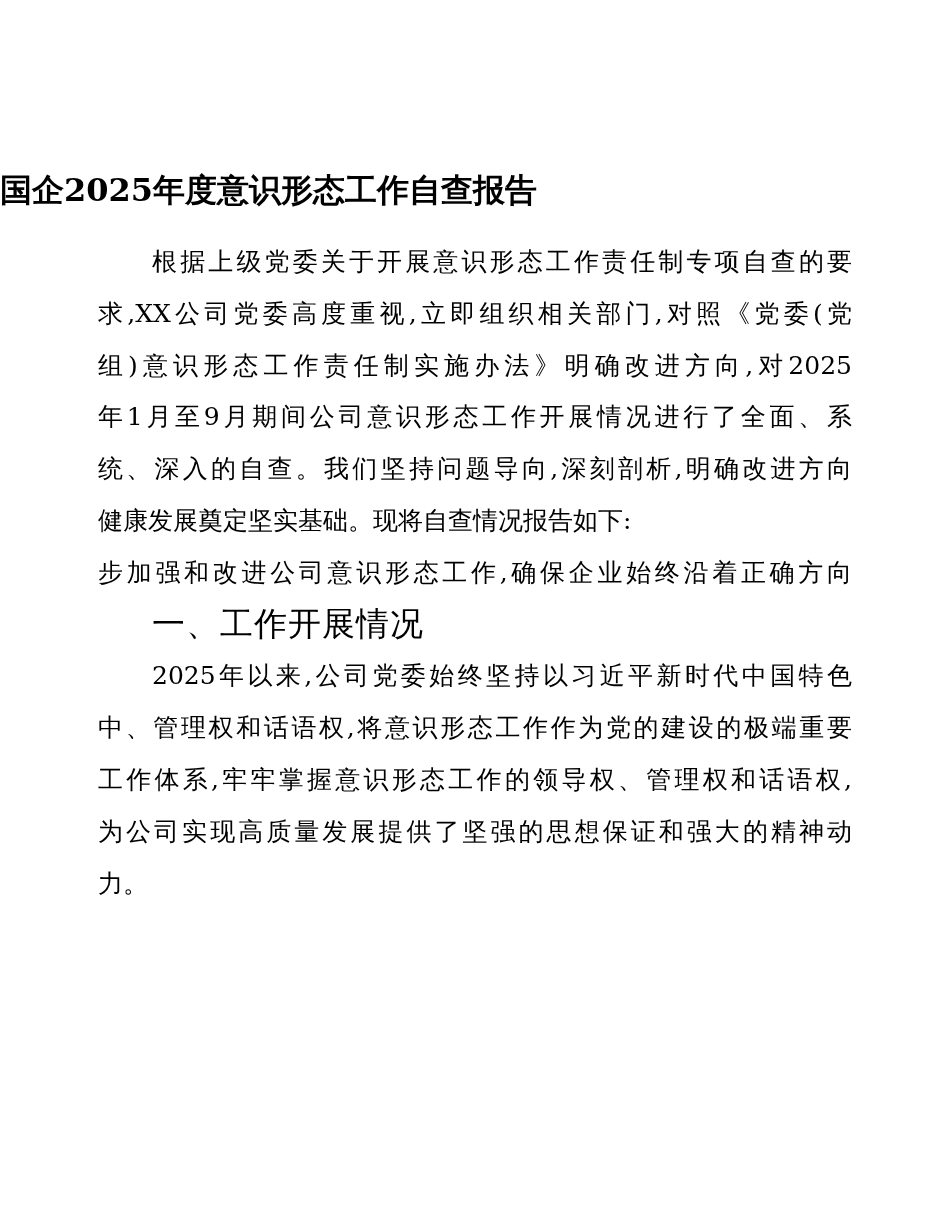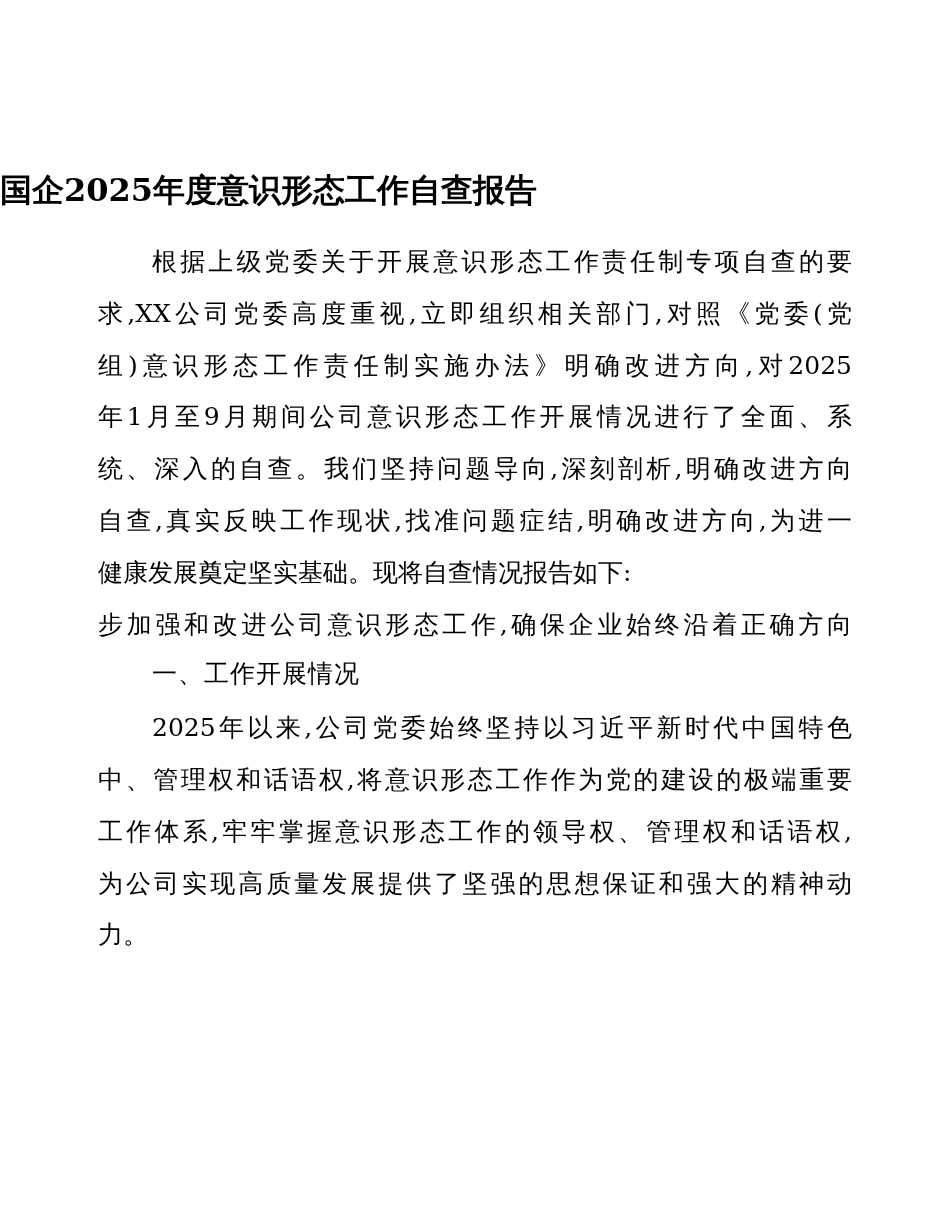--- a/index.html
+++ b/index.html
@@ -53,42 +53,41 @@
       width: 754px;
     }
     .line.indent {
       padding-left: 54px;
       width: 700px;
     }
     .line.last {
       text-align-last: left;
     }
     .line.heading {
-      font-family: Liberation Mono, monospace;
-      font-size: 25px;
+      font-family: Liberation Serif, serif;
+      font-size: 33px;
       text-align-last: left;
       padding-left: 54px;
       width: 700px;
       letter-spacing: 1px;
     }
   </style>
 </head>
 <body>
 
 <div class="page">
   <div class="title">国企2025年度意识形态工作自查报告</div>
 
   <div class="body">
     <div>
       <span class="line indent">根据上级党委关于开展意识形态工作责任制专项自查的要</span>
       <span class="line">求,XX公司党委高度重视,立即组织相关部门,对照《党委(党</span>
       <span class="line">组)意识形态工作责任制实施办法》明确改进方向,对2025</span>
       <span class="line">年1月至9月期间公司意识形态工作开展情况进行了全面、系</span>
       <span class="line">统、深入的自查。我们坚持问题导向,深刻剖析,明确改进方向</span>
-      <span class="line">自查,真实反映工作现状,找准问题症结,明确改进方向,为进一</span>
       <span class="line last">健康发展奠定坚实基础。现将自查情况报告如下:</span>
       <span class="line">步加强和改进公司意识形态工作,确保企业始终沿着正确方向</span>
     </div>
 
     <div>
       <span class="line heading">一、工作开展情况</span>
     </div>
 
     <div>
       <span class="line indent">2025年以来,公司党委始终坚持以习近平新时代中国特色</span>

